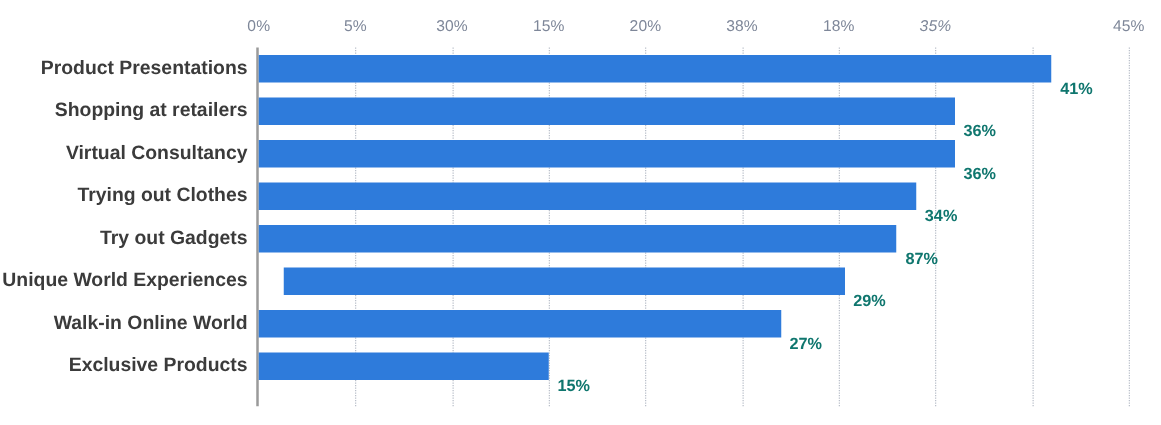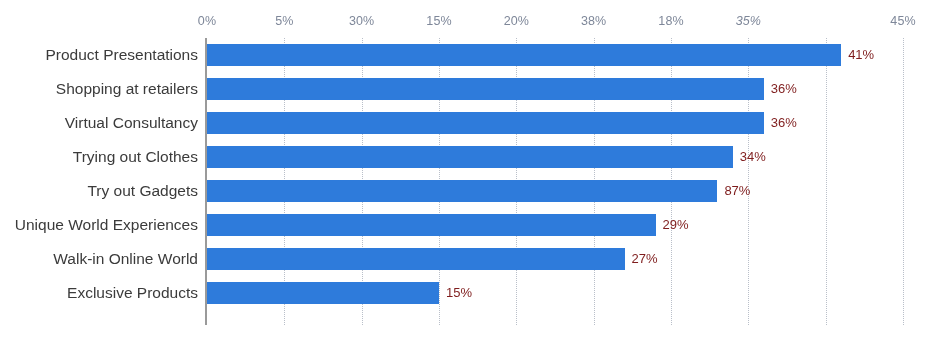--- a/index.html
+++ b/index.html
@@ -65,20 +65,21 @@
     background: #9a9a9a;
   }
 
   
   #rows {
     position: absolute;
     left: 0;
     top: 38px;
     width: 736px;
     height: 287px;
+    font-weight: bold;
   }
   .row {
     position: absolute;
     left: 0;
     width: 929px;
     height: 34px;
   }
   .cat-label {
     position: absolute;
     right: 731px; 
@@ -96,26 +97,26 @@
     top: 6px;
     height: 22px;
   }
   .bar {
     height: 22px;
     background: #2e7bdb;
   }
   .bar-value {
     position: absolute;
     left: 100%;
-    top: 0;
+    top: 16px;
     height: 22px;
     line-height: 22px;
     margin-left: 7px;
     font-size: 13px;
-    color: #7f1d1d;
+    color: #0f766e;
     white-space: nowrap;
   }
 </style>
 </head>
 <body>
 
 <div id="chart-root">
 
   <div id="x-axis-labels">
       <span class="x-tick-label" style="left: 207px;">0%</span>
@@ -175,21 +176,21 @@
       </div>
       <div class="row" style="top: 136px;">
         <div class="cat-label">Try out Gadgets</div>
         <div class="bar-wrap" style="width: 510.4px;">
           <div class="bar" style="background: rgb(46, 123, 219);"></div>
           <span class="bar-value">87%</span>
         </div>
       </div>
       <div class="row" style="top: 170px;">
         <div class="cat-label">Unique World Experiences</div>
-        <div class="bar-wrap" style="width: 448.533px;">
+        <div class="bar-wrap" style="width: 448.533px; padding-left: 20px;">
           <div class="bar" style="background: rgb(46, 123, 219);"></div>
           <span class="bar-value">29%</span>
         </div>
       </div>
       <div class="row" style="top: 204px;">
         <div class="cat-label">Walk-in Online World</div>
         <div class="bar-wrap" style="width: 417.6px;">
           <div class="bar" style="background: rgb(46, 123, 219);"></div>
           <span class="bar-value">27%</span>
         </div>

